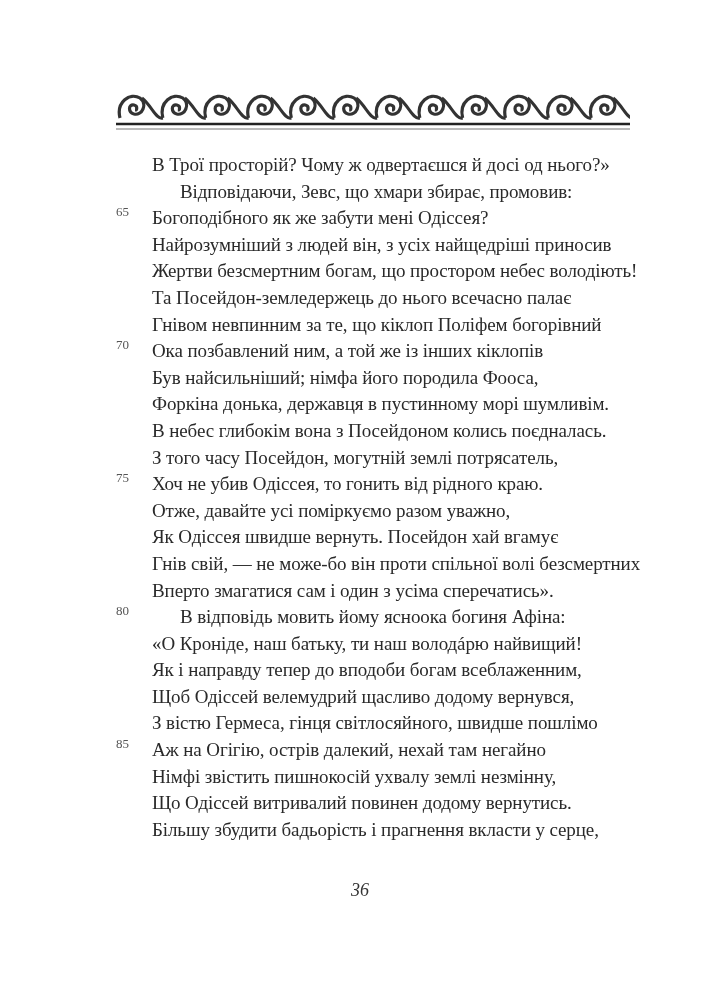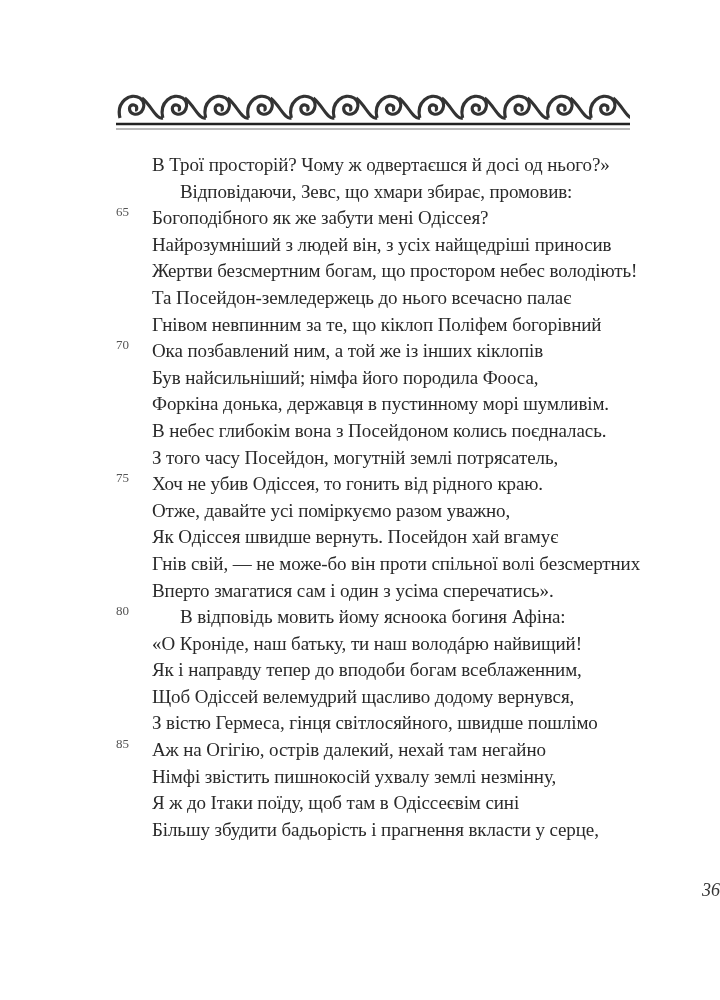--- a/index.html
+++ b/index.html
@@ -6,21 +6,21 @@
   body { width:720px; height:1000px; position:relative; overflow:hidden;
          font-family:"Liberation Serif","DejaVu Serif",serif; color:#2a2a2a; }
   .ornament { position:absolute; left:116px; top:88px; width:514px; height:48px; }
   .ornament svg { display:block; }
   .verse { position:absolute; left:0; top:152px; width:609px; }
   .line { position:relative; height:26.6px; line-height:26.6px; font-size:19px;
           white-space:nowrap; }
   .line .txt { position:absolute; left:152px; letter-spacing:-0.1px; }
   .line.indent .txt { left:180px; }
   .line .num { position:absolute; left:116px; font-size:13px; line-height:14px; top:0px; color:#555; }
-  .page-num { position:absolute; top:880px; left:0; width:720px; text-align:right;
+  .page-num { position:absolute; top:880px; left:0; width:720px; text-align:center;
               font-style:italic; font-size:18px; color:#333; }
 </style>
 </head>
 <body>
 
 <div class="ornament">
   <svg width="514" height="48" viewBox="0 0 514 48" id="orn">
       <path d="M 3.990000000000002 30 C -0.00999999999999801 14, 13.990000000000002 4, 23.990000000000002 10 C 31.990000000000002 16, 25.990000000000002 28, 17.990000000000002 26 C 11.990000000000002 24, 11.990000000000002 16, 17.990000000000002 17 C 21.990000000000002 18, 20.990000000000002 22, 18.990000000000002 22" fill="none" stroke="#333" stroke-width="3.2"></path>
       <path d="M 25.990000000000002 10 C 35.99 18, 39.99 32, 46.82333333333334 30" fill="none" stroke="#333" stroke-width="3"></path>
       <path d="M 46.82333333333334 30 C 42.82333333333334 14, 56.82333333333334 4, 66.82333333333334 10 C 74.82333333333334 16, 68.82333333333334 28, 60.82333333333334 26 C 54.82333333333334 24, 54.82333333333334 16, 60.82333333333334 17 C 64.82333333333334 18, 63.82333333333334 22, 61.82333333333334 22" fill="none" stroke="#333" stroke-width="3.2"></path>
@@ -142,21 +142,21 @@
     <div class="line">
       <span class="num">85</span>
       <span class="txt">Аж на Огігію, острів далекий, нехай там негайно</span>
     </div>
     <div class="line">
       <span class="num"></span>
       <span class="txt">Німфі звістить пишнокосій ухвалу землі незмінну,</span>
     </div>
     <div class="line">
       <span class="num"></span>
-      <span class="txt">Я ж до Ітаки поїду, щоб там в Одіссеєвім сині</span>
+      <span class="txt">Що Одіссей витривалий повинен додому вернутись.</span>
     </div>
     <div class="line">
       <span class="num"></span>
       <span class="txt">Більшу збудити бадьорість і прагнення вкласти у серце,</span>
     </div>
   </div>
 
 <div class="page-num">36</div>
 
 </body></html>

